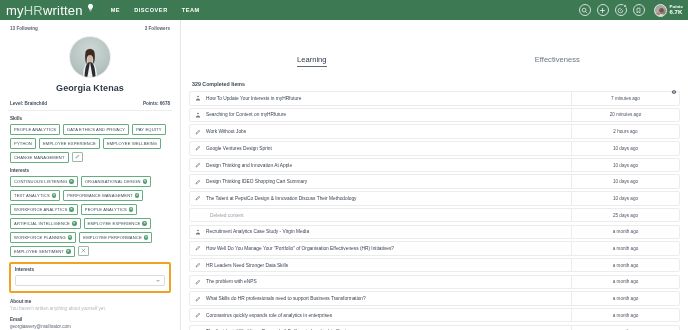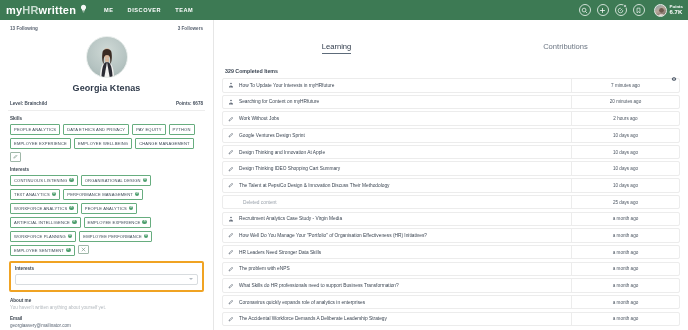--- a/index.html
+++ b/index.html
@@ -14,22 +14,22 @@
   .topbar {
     height: 20px;
     background: #3d7a54;
     display: flex;
     align-items: center;
     padding: 0 6px;
     position: relative;
   }
   .brand {
     display: flex; align-items: flex-start;
-    font-size: 11px; letter-spacing: .2px;
-    color: #ffffff; font-weight: 700;
+    font-size: 13px; letter-spacing: .2px;
+    color: #ffffff; font-weight: 400;
     margin-right: 16px;
   }
   .brand .my { color: #ffffff; }
   .brand .hr { color: #c9ddd0; }
   .brand .future { color: #ffffff; }
   .bulb {
     display: inline-block; width: 9px; height: 9px;
     margin-left: 3px; position: relative;
   }
   .bulb svg { display:block; }
@@ -60,25 +60,25 @@
     background: linear-gradient(150deg,#8fa5ab 0%,#b9a89b 45%,#6c5f57 100%);
     border: 1px solid #e4ece7; overflow: hidden;
   }
   .pts-txt { line-height: 1.05; }
   .pts-label { font-size: 4.4px; color: #ffffff; font-weight: 700; }
   .pts-val { font-size: 6px; color: #ffffff; font-weight: 700; }
 
   
   .body-wrap { display: flex; height: 310px; }
   .left {
-    width: 214px; padding: 6px 8px 0 8px;
+    width: 181px; padding: 6px 8px 0 8px;
     border-right: 1px solid #e6e6e6;
     position: relative;
   }
-  .right { flex: 1; padding: 18px 8px 0 8px; }
+  .right { flex: 1; padding: 18px 8px 0 8px; margin-top: 13px; }
 
   
   .follow-row {
     display: flex; justify-content: space-between;
     font-size: 4.6px; color: #5a6472; font-weight: 700;
     padding: 0 2px;
   }
   .avatar-big {
     width: 42px; height: 42px; border-radius: 50%;
     margin: 5px auto 0 auto;
@@ -375,21 +375,21 @@
       <div class="k">Email</div>
       <div class="v">georgiaavery@mailinator.com</div>
     </div>
 
   </div>
 
   <div class="right">
 
     <div class="tabs">
       <div class="tab active"><span class="tab-label">Learning</span></div>
-      <div class="tab"><span class="tab-label">Contributions</span></div>
+      <div class="tab"><span class="tab-label">Effectiveness</span></div>
     </div>
 
     <div class="count-row">
       <div class="count-txt">329 Completed Items</div>
       <div class="gear-sm">
         <svg width="6" height="6" viewBox="0 0 24 24" fill="#5a6472">
             <path d="M12 8a4 4 0 1 0 0 8 4 4 0 0 0 0-8zm10 4-2.1-1.2.5-2.4-2.4-.5L17 5.5l-2.3.8L13 4.3h-2l-1.7 2-2.3-.8-1 2.4-2.4.5.5 2.4L2 12l2.1 1.2-.5 2.4 2.4.5 1 2.4 2.3-.8 1.7 2h2l1.7-2 2.3.8 1-2.4 2.4-.5-.5-2.4z"></path>
             <circle cx="12" cy="12" r="3.2" fill="#fff"></circle>
           </svg>
       </div>

